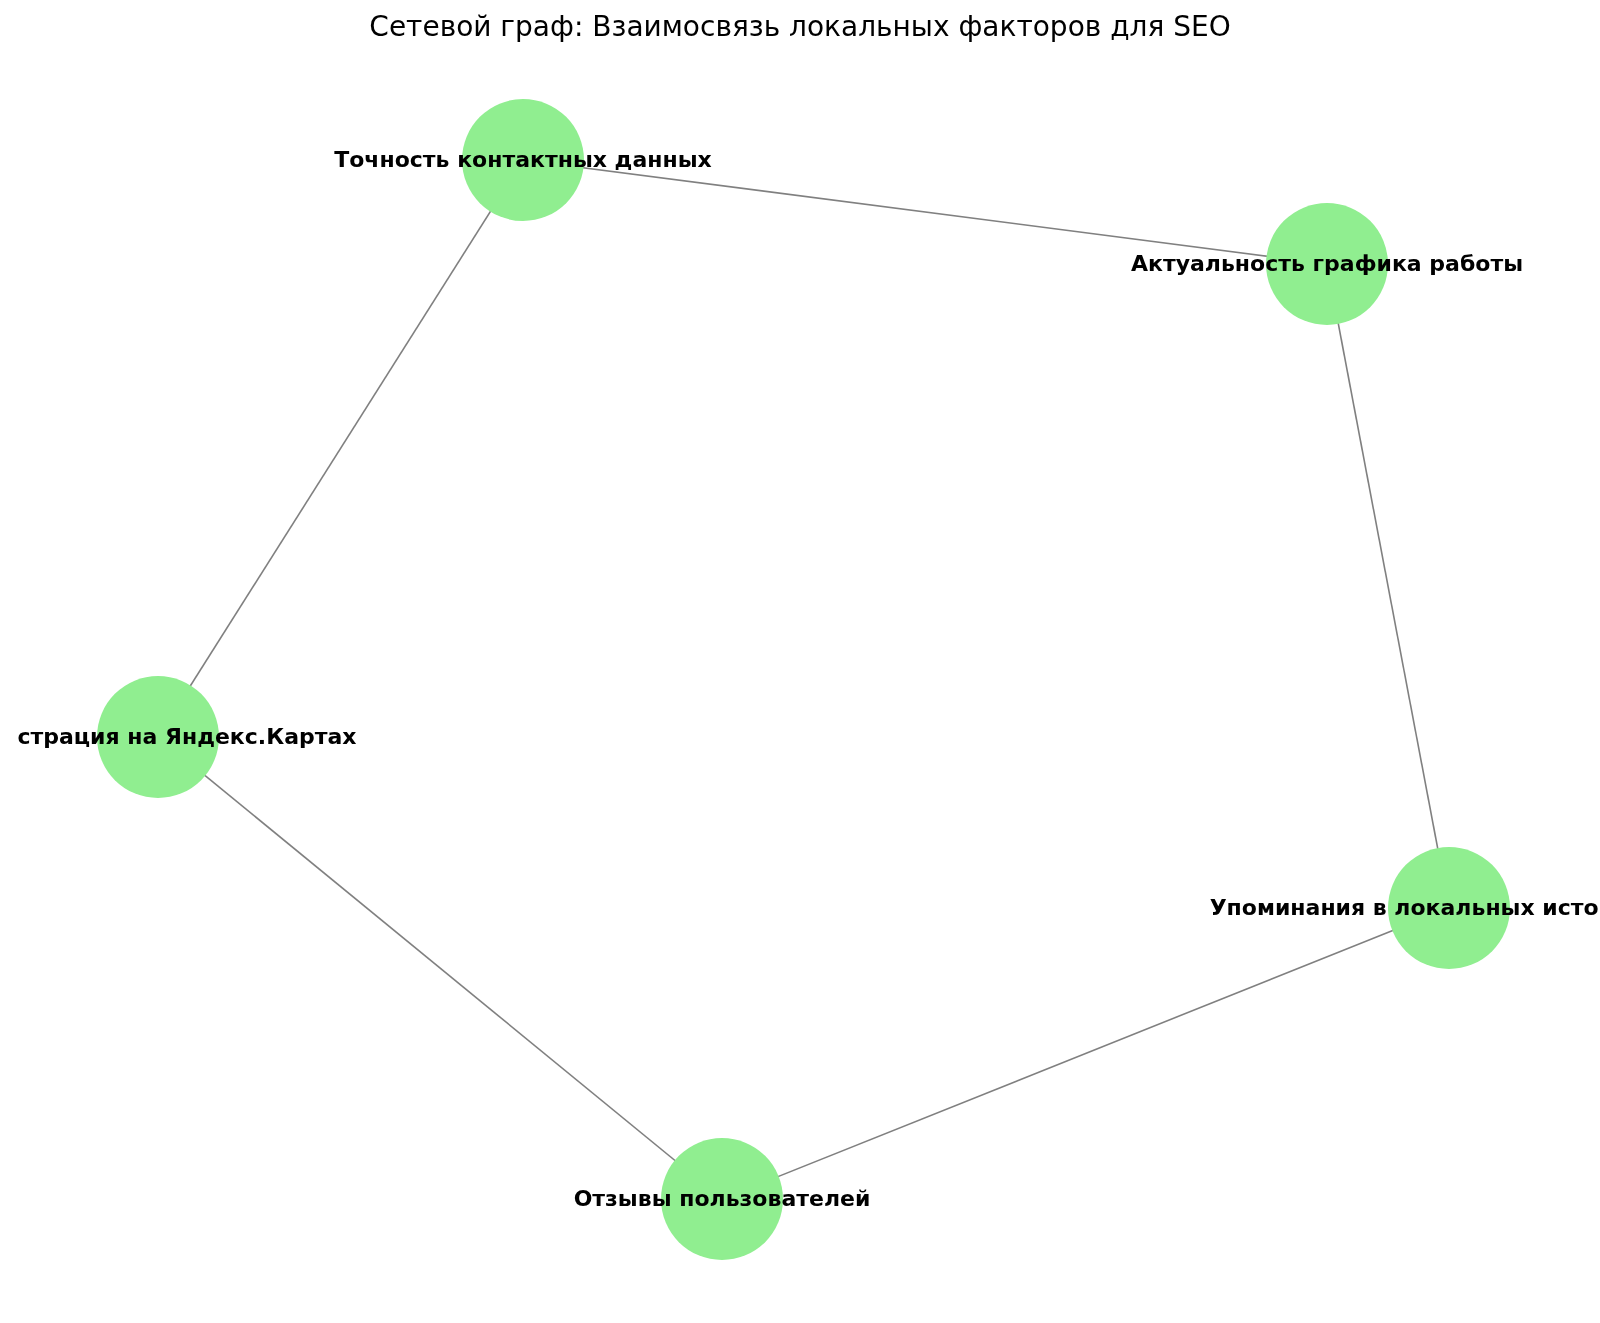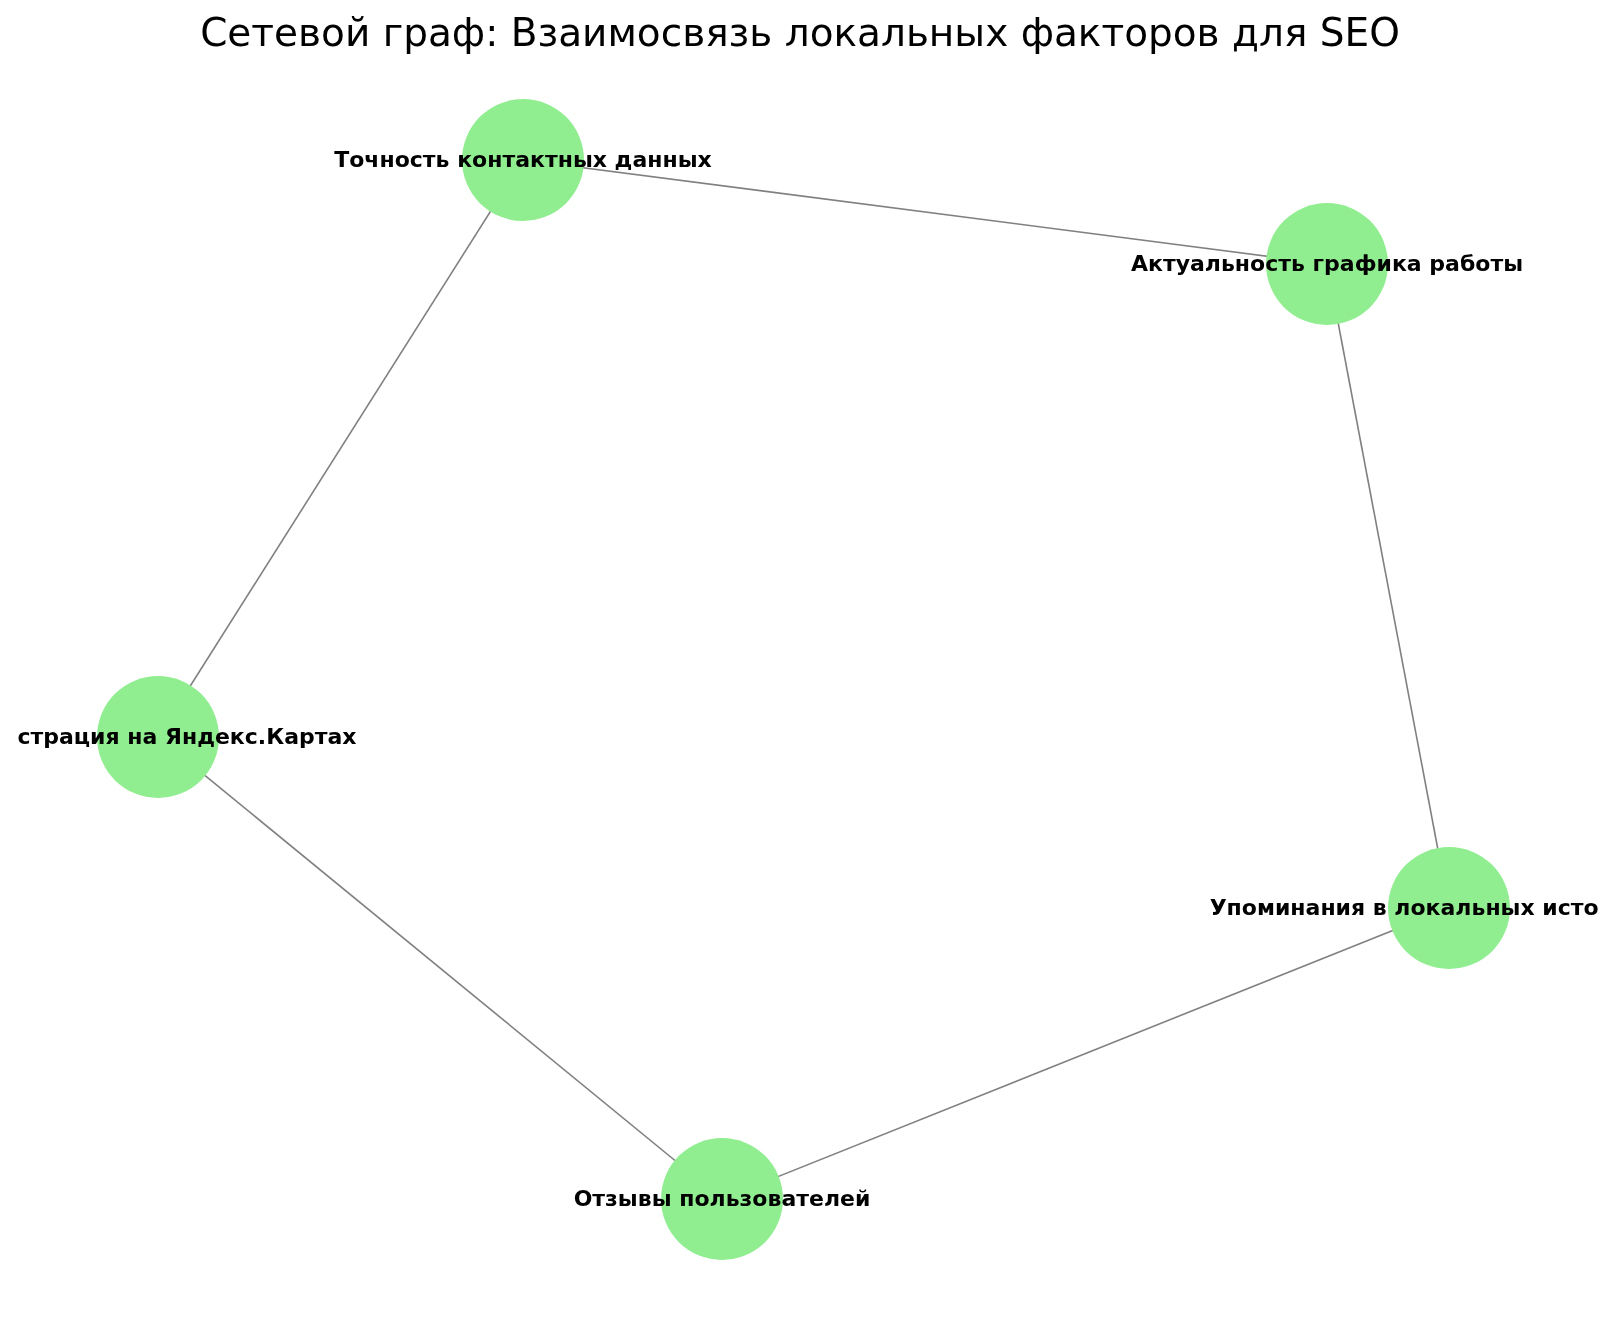--- a/index.html
+++ b/index.html
@@ -10,21 +10,21 @@
     background: #ffffff;
     overflow: hidden;
     font-family: "DejaVu Sans", sans-serif;
   }
   #chart-title {
     position: absolute;
     top: 10px;
     left: 0;
     width: 1600px;
     text-align: center;
-    font-size: 39px;
+    font-size: 28px;
     color: #000000;
   }
   #graph-svg { position: absolute; top: 0; left: 0; }
   .node-label {
     font-family: "DejaVu Sans", sans-serif;
     font-weight: bold;
     font-size: 22px;
     fill: #000000;
   }
 </style>

